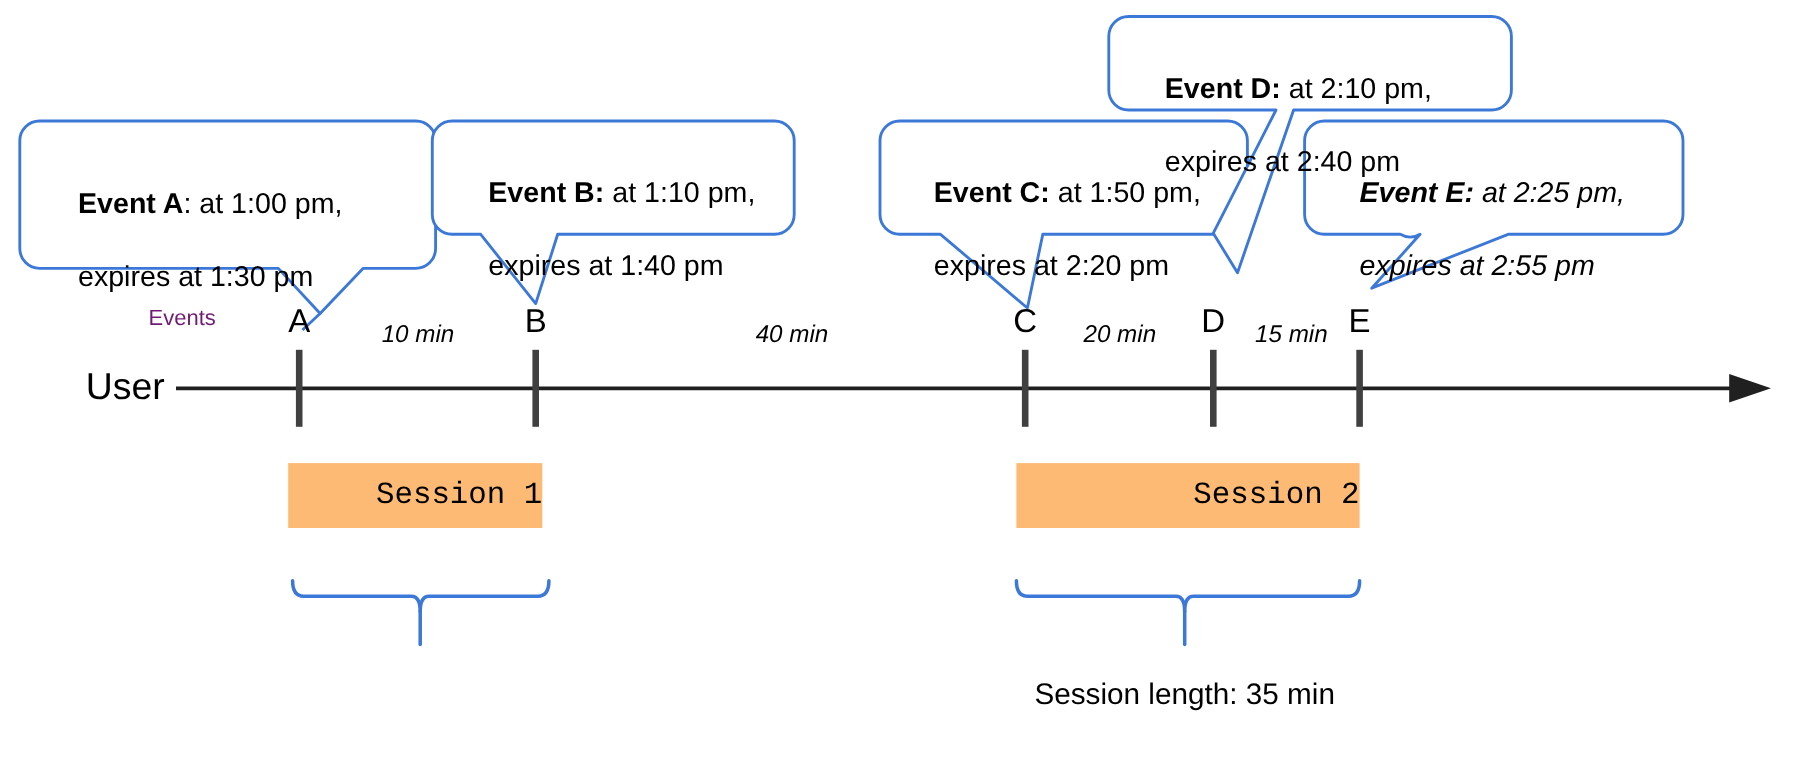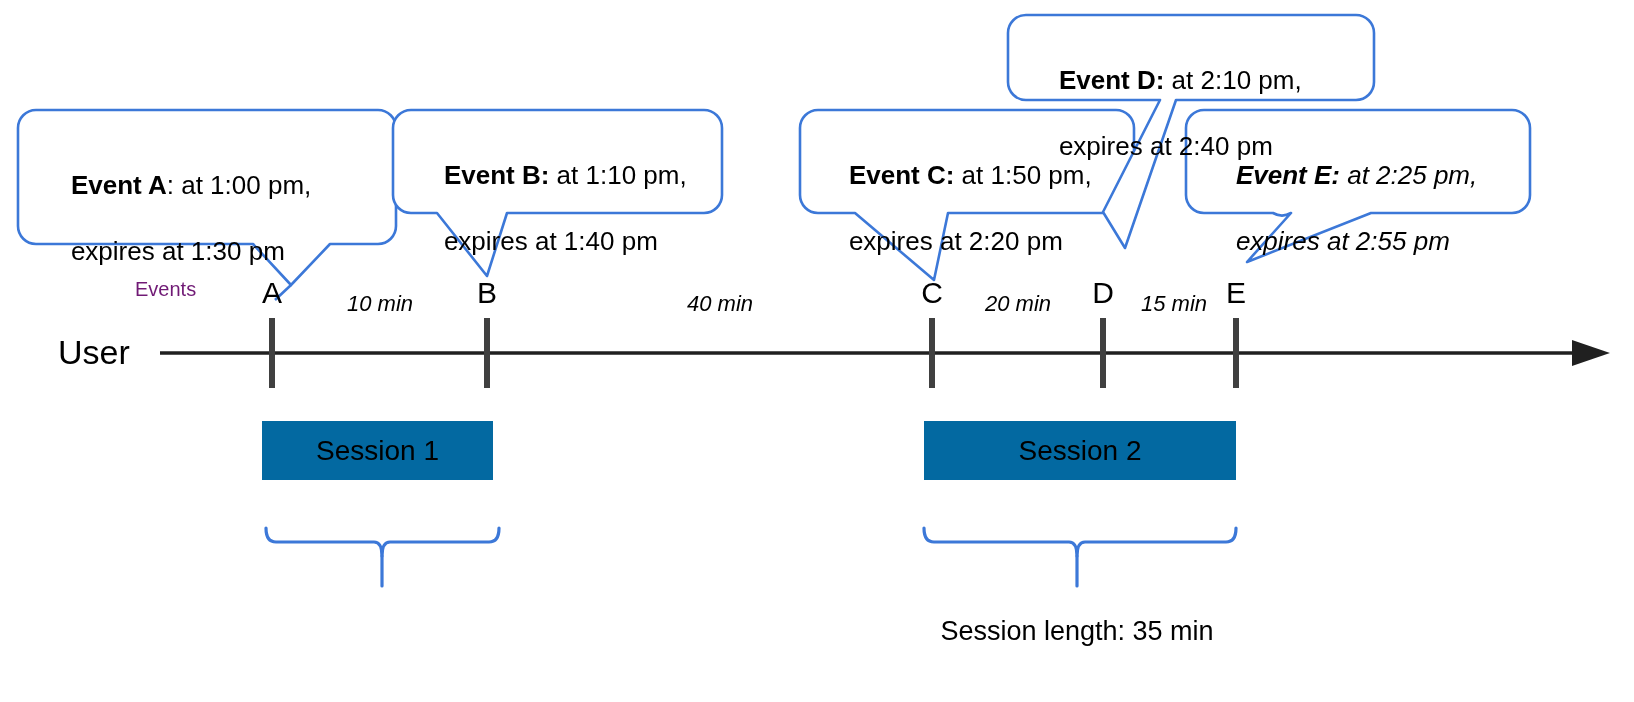--- a/index.html
+++ b/index.html
@@ -34,20 +34,21 @@
     white-space: pre;
   }
   .callout-text .lead {
     font-weight: bold;
   }
   .axis-label {
     position: absolute;
     font-size: 34px;
     color: #000000;
     white-space: nowrap;
+    margin-left: 20px;
   }
   .events-label {
     position: absolute;
     font-size: 20px;
     color: #701a75;
     white-space: nowrap;
   }
   .tick-label {
     position: absolute;
     font-size: 30px;
@@ -58,24 +59,25 @@
   .interval-label {
     position: absolute;
     font-size: 22px;
     color: #000000;
     white-space: nowrap;
     text-align: center;
     font-style: italic;
   }
   .session-box {
     position: absolute;
-    background: #0369a1;
+    background: #fdba74;
     display: flex;
     align-items: center;
-    justify-content: center;
+    justify-content: flex-end;
+    font-family: Liberation Mono, monospace;
   }
   .session-box span {
     font-size: 28px;
     color: #000000;
     white-space: nowrap;
   }
   .brace-label {
     position: absolute;
     font-size: 27px;
     color: #000000;

